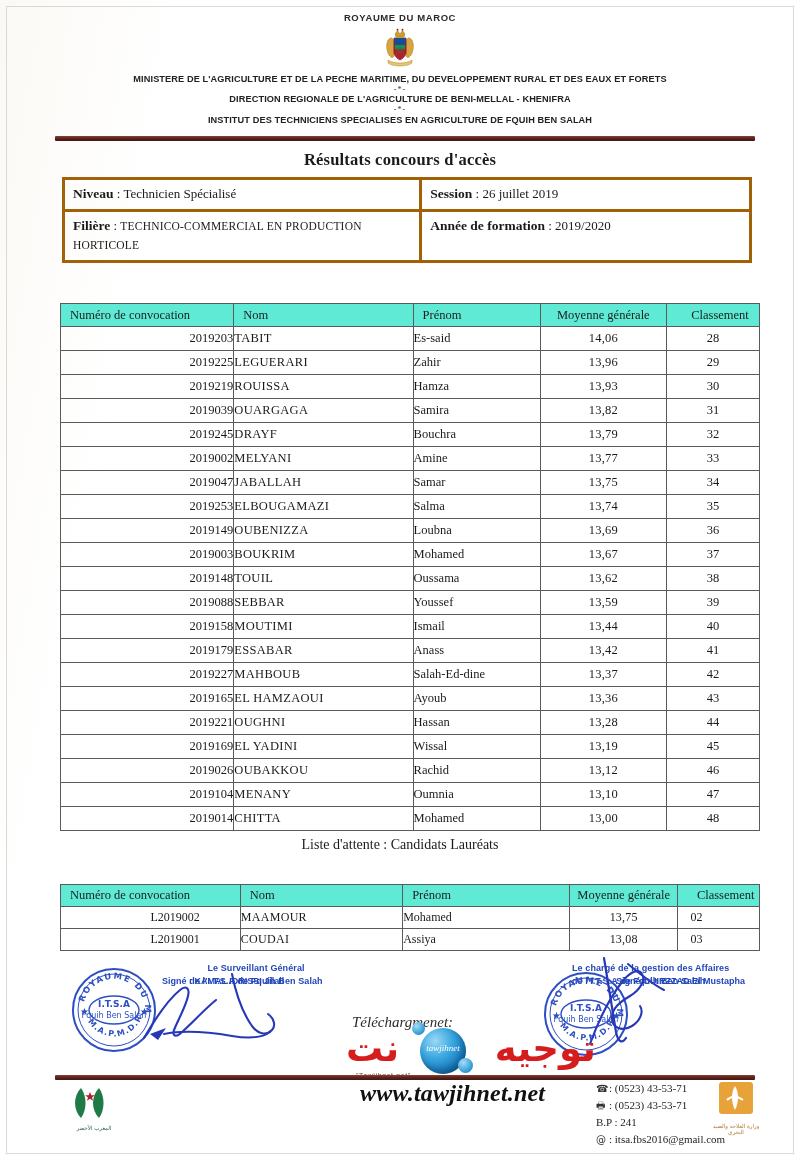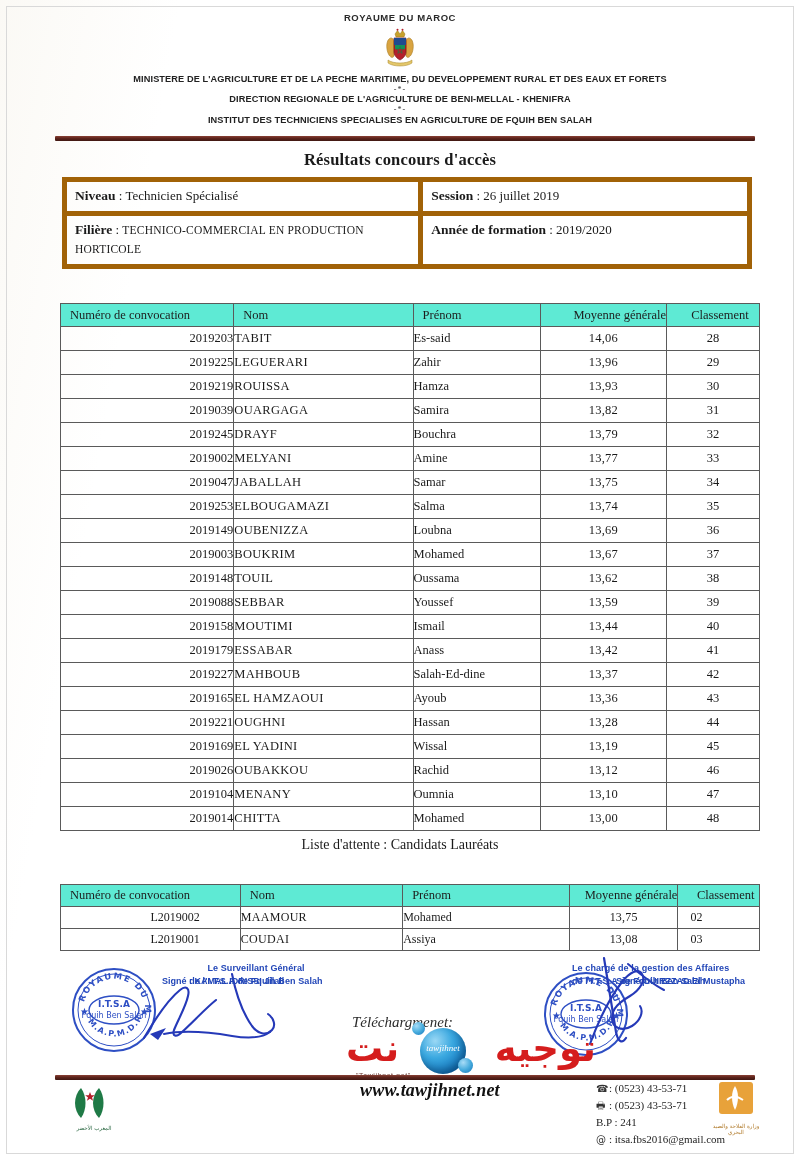--- a/index.html
+++ b/index.html
@@ -90,21 +90,21 @@
   
   .info-table {
     position: absolute;
     left: 62px;
     top: 177px;
     width: 690px;
     border-collapse: collapse;
     font-size: 13px;
   }
   .info-table td {
-    border: 5px solid #a16207;
+    border: 3px solid #a16207;
     padding: 4px 8px 5px 8px;
     vertical-align: top;
     line-height: 1.45;
     margin-top: 44px;
   }
   .info-table td.col-a { width: 52%; }
   .info-table .k {
     font-weight: bold;
     font-size: 13.5px;
   }
@@ -140,21 +140,21 @@
   }
   .res-table thead th {
     background: #5eead4;
     text-align: left;
     padding-left: 9px;
     font-size: 12.5px;
     color: #1d1d1d;
     height: 22px;
     line-height: 22px;
   }
-  .res-table thead th.th-moy { text-align: right; padding-left: 0; }
+  .res-table thead th.th-moy { text-align: center; padding-left: 0; }
   .res-table thead th.th-cls { text-align: center; padding-left: 14px; }
 
   .c-num  { text-align: right;  padding-right: 26px; }
   .c-nom  { text-align: left;   padding-left: 11px; letter-spacing: 0.3px; }
   .c-pre  { text-align: left;   padding-left: 9px; }
   .c-moy  { text-align: center; font-weight: bold; letter-spacing: 0.2px; }
   .c-cls  { text-align: center; }
 
   
   #table-bacheliers { left: 60px; top: 303px; width: 700px; }
@@ -266,21 +266,21 @@
     font-size: 7px;
     color: #6b3a33;
     letter-spacing: 0.6px;
   }
   .wm-url {
     position: absolute;
     left: 360px; top: 1080px;
     font-family: "Liberation Serif", serif;
     font-style: italic;
     font-weight: bold;
-    font-size: 18px;
+    font-size: 24px;
     color: #111;
     letter-spacing: 0.2px;
     text-align: center;
   }
 
   .rule-bottom { top: 1075px; left: 55px; right: 45px; }
 
   
   .foot-inst {
     position: absolute;

